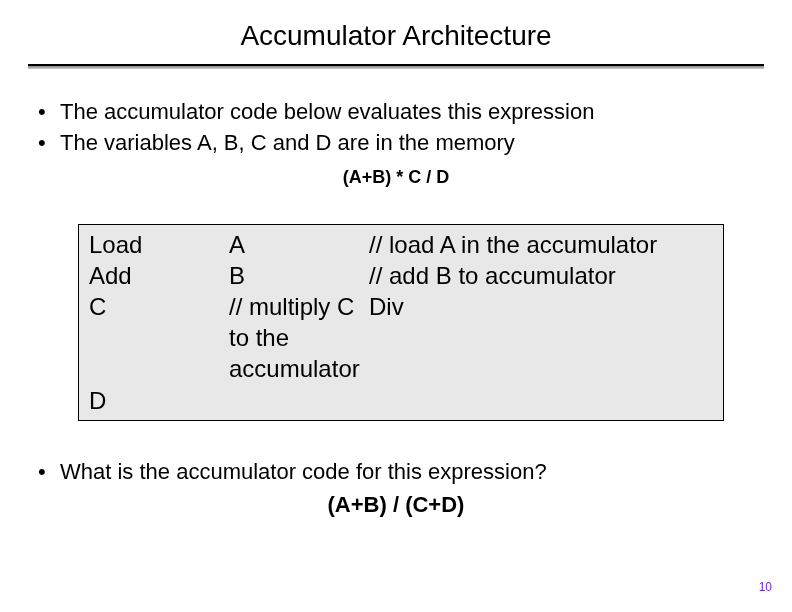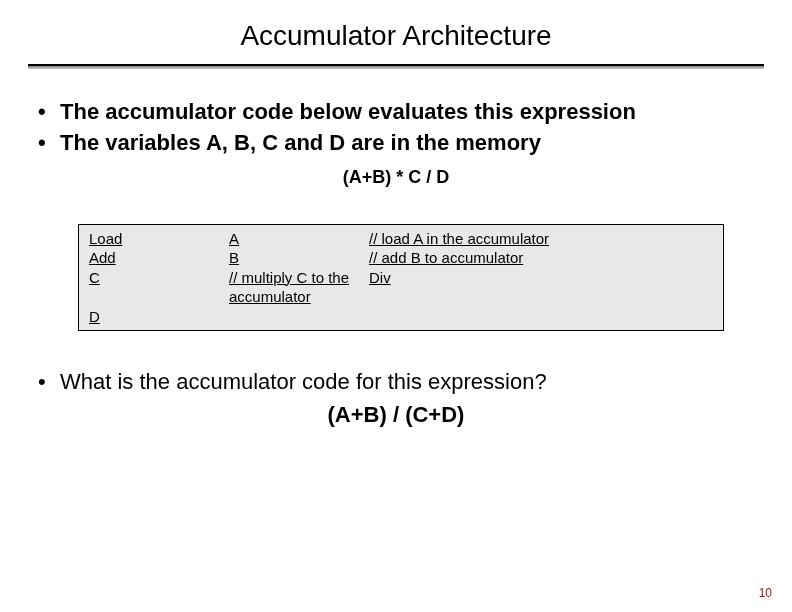--- a/index.html
+++ b/index.html
@@ -22,43 +22,41 @@
     height: 5px;
     background: linear-gradient(to bottom, #000 0%, #000 40%, #888 40%, #ccc 100%);
     margin-bottom: 28px;
   }
   .bullets {
     list-style: none;
     padding-left: 10px;
     font-size: 22px;
     line-height: 1.4;
     margin-bottom: 8px;
-    font-weight: bold;
   }
   .bullets li::before {
     content: "•";
     display: inline-block;
     width: 22px;
   }
   .expression {
     font-size: 18px;
     font-weight: bold;
     text-align: center;
     margin-bottom: 36px;
   }
   .codebox {
     border: 1px solid #000;
     background: #e8e8e8;
     margin: 0 40px 36px 50px;
     padding: 4px 10px;
-    font-size: 15px;
+    font-size: 24px;
     line-height: 1.3;
     display: grid;
     grid-template-columns: 140px 140px 1fr;
-    text-decoration: underline;
   }
   .question-bullets {
     list-style: none;
     padding-left: 10px;
     font-size: 22px;
     line-height: 1.4;
   }
   .question-bullets li::before {
     content: "•";
     display: inline-block;
@@ -66,24 +64,24 @@
     font-style: normal;
   }
   .expression2 {
     font-size: 22px;
     font-weight: bold;
     text-align: center;
     margin-top: 4px;
   }
   .pagenum {
     position: absolute;
-    bottom: 12px;
+    bottom: 18px;
     right: 20px;
     font-size: 12px;
-    color: #7f1d1d;
+    color: #6d28d9;
   }
 </style>
 </head>
 <body>
 
 <h1 class="title">Accumulator Architecture</h1>
 <div class="divider"></div>
 
 <ul class="bullets">
   <li>The accumulator code below evaluates this expression</li>

